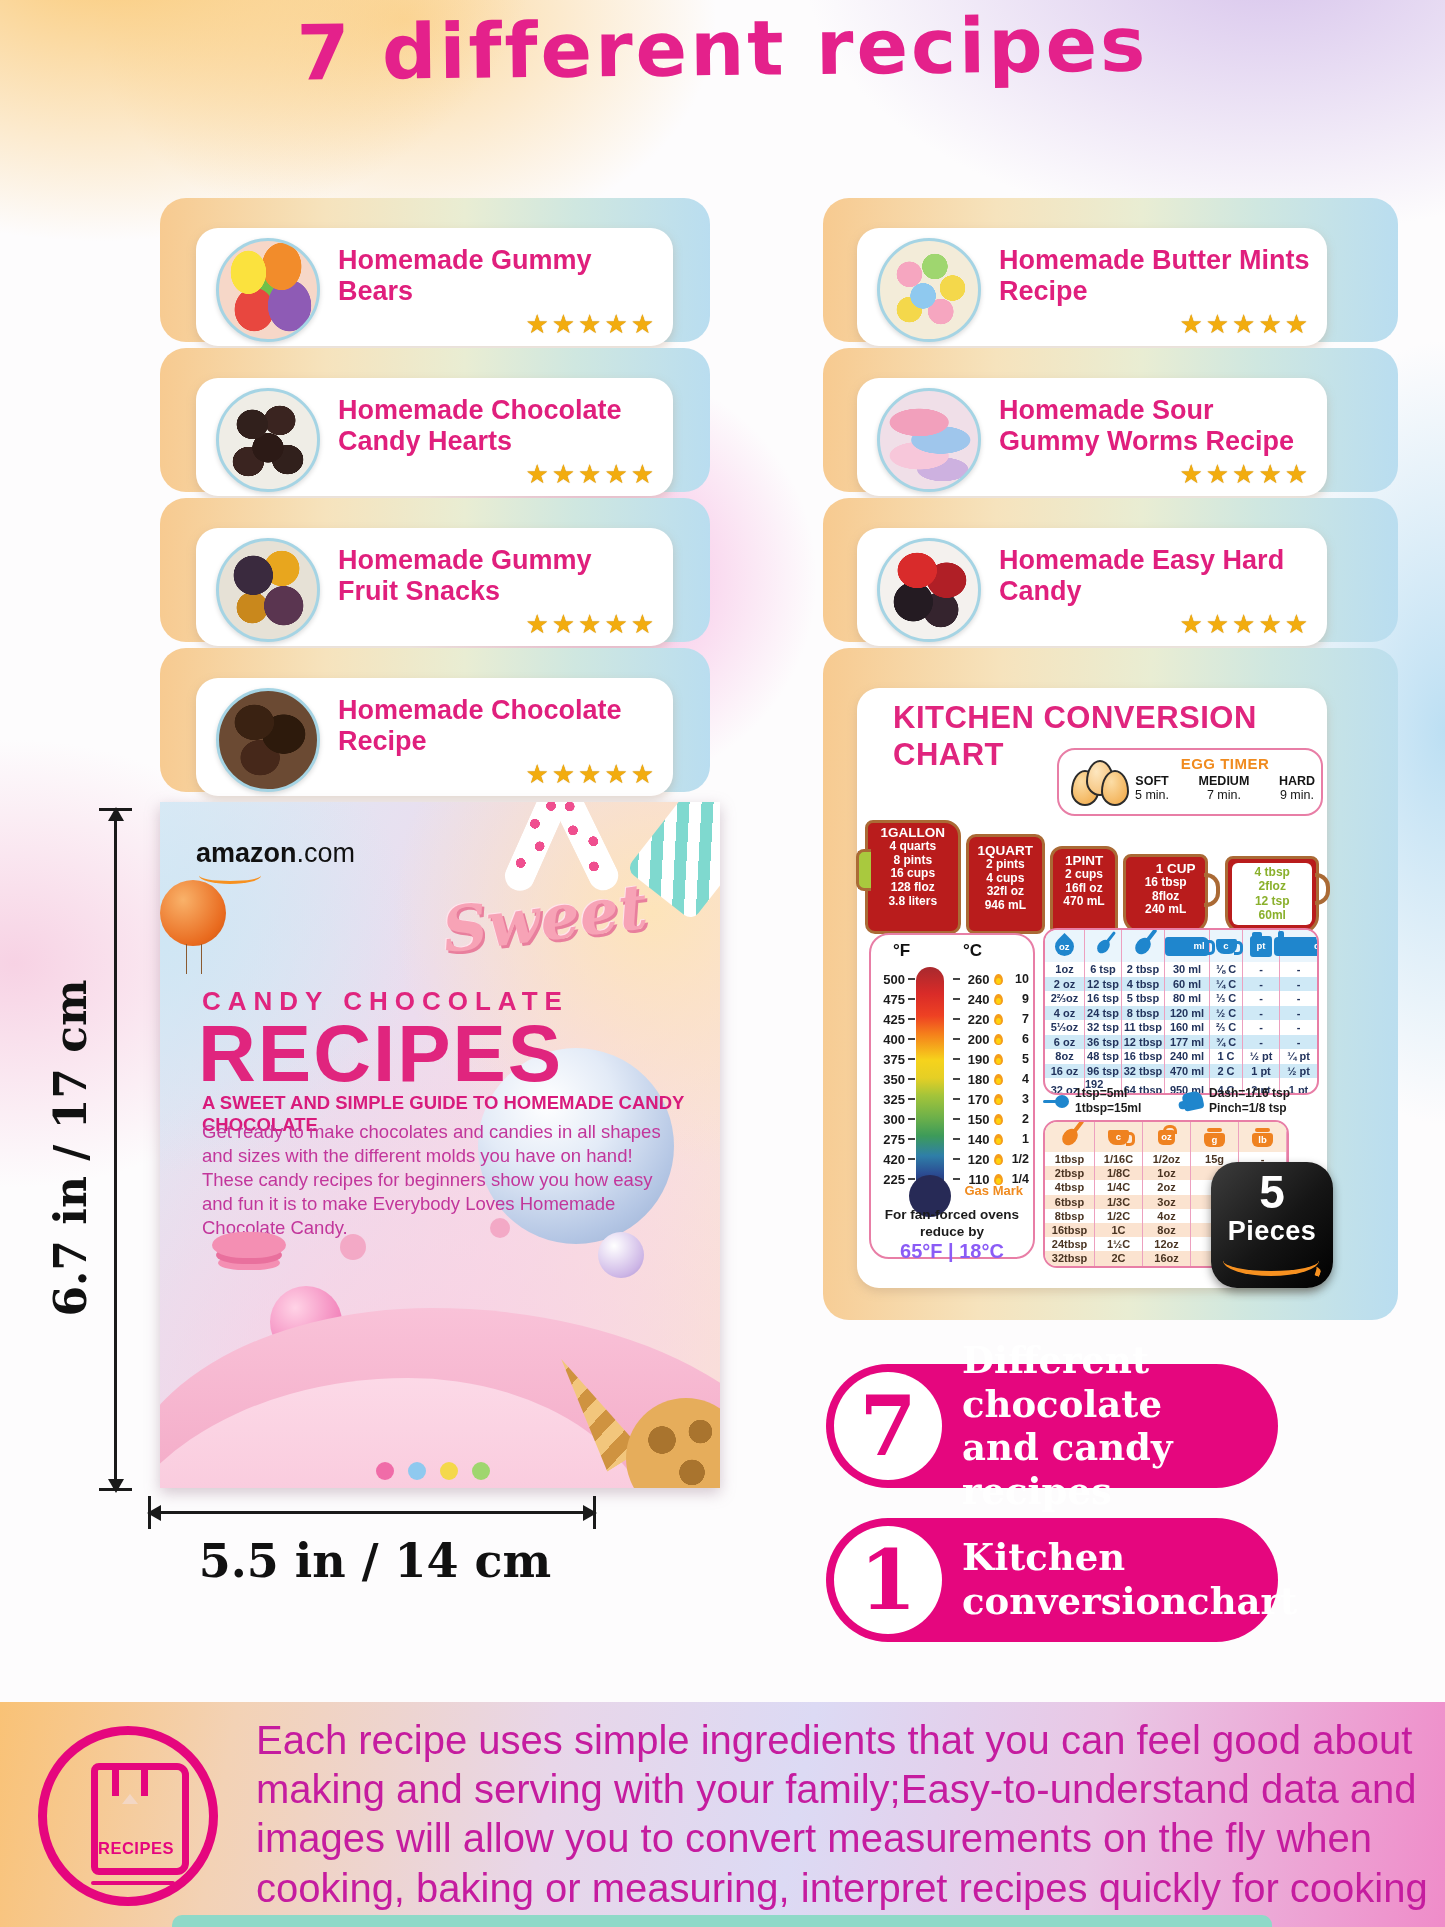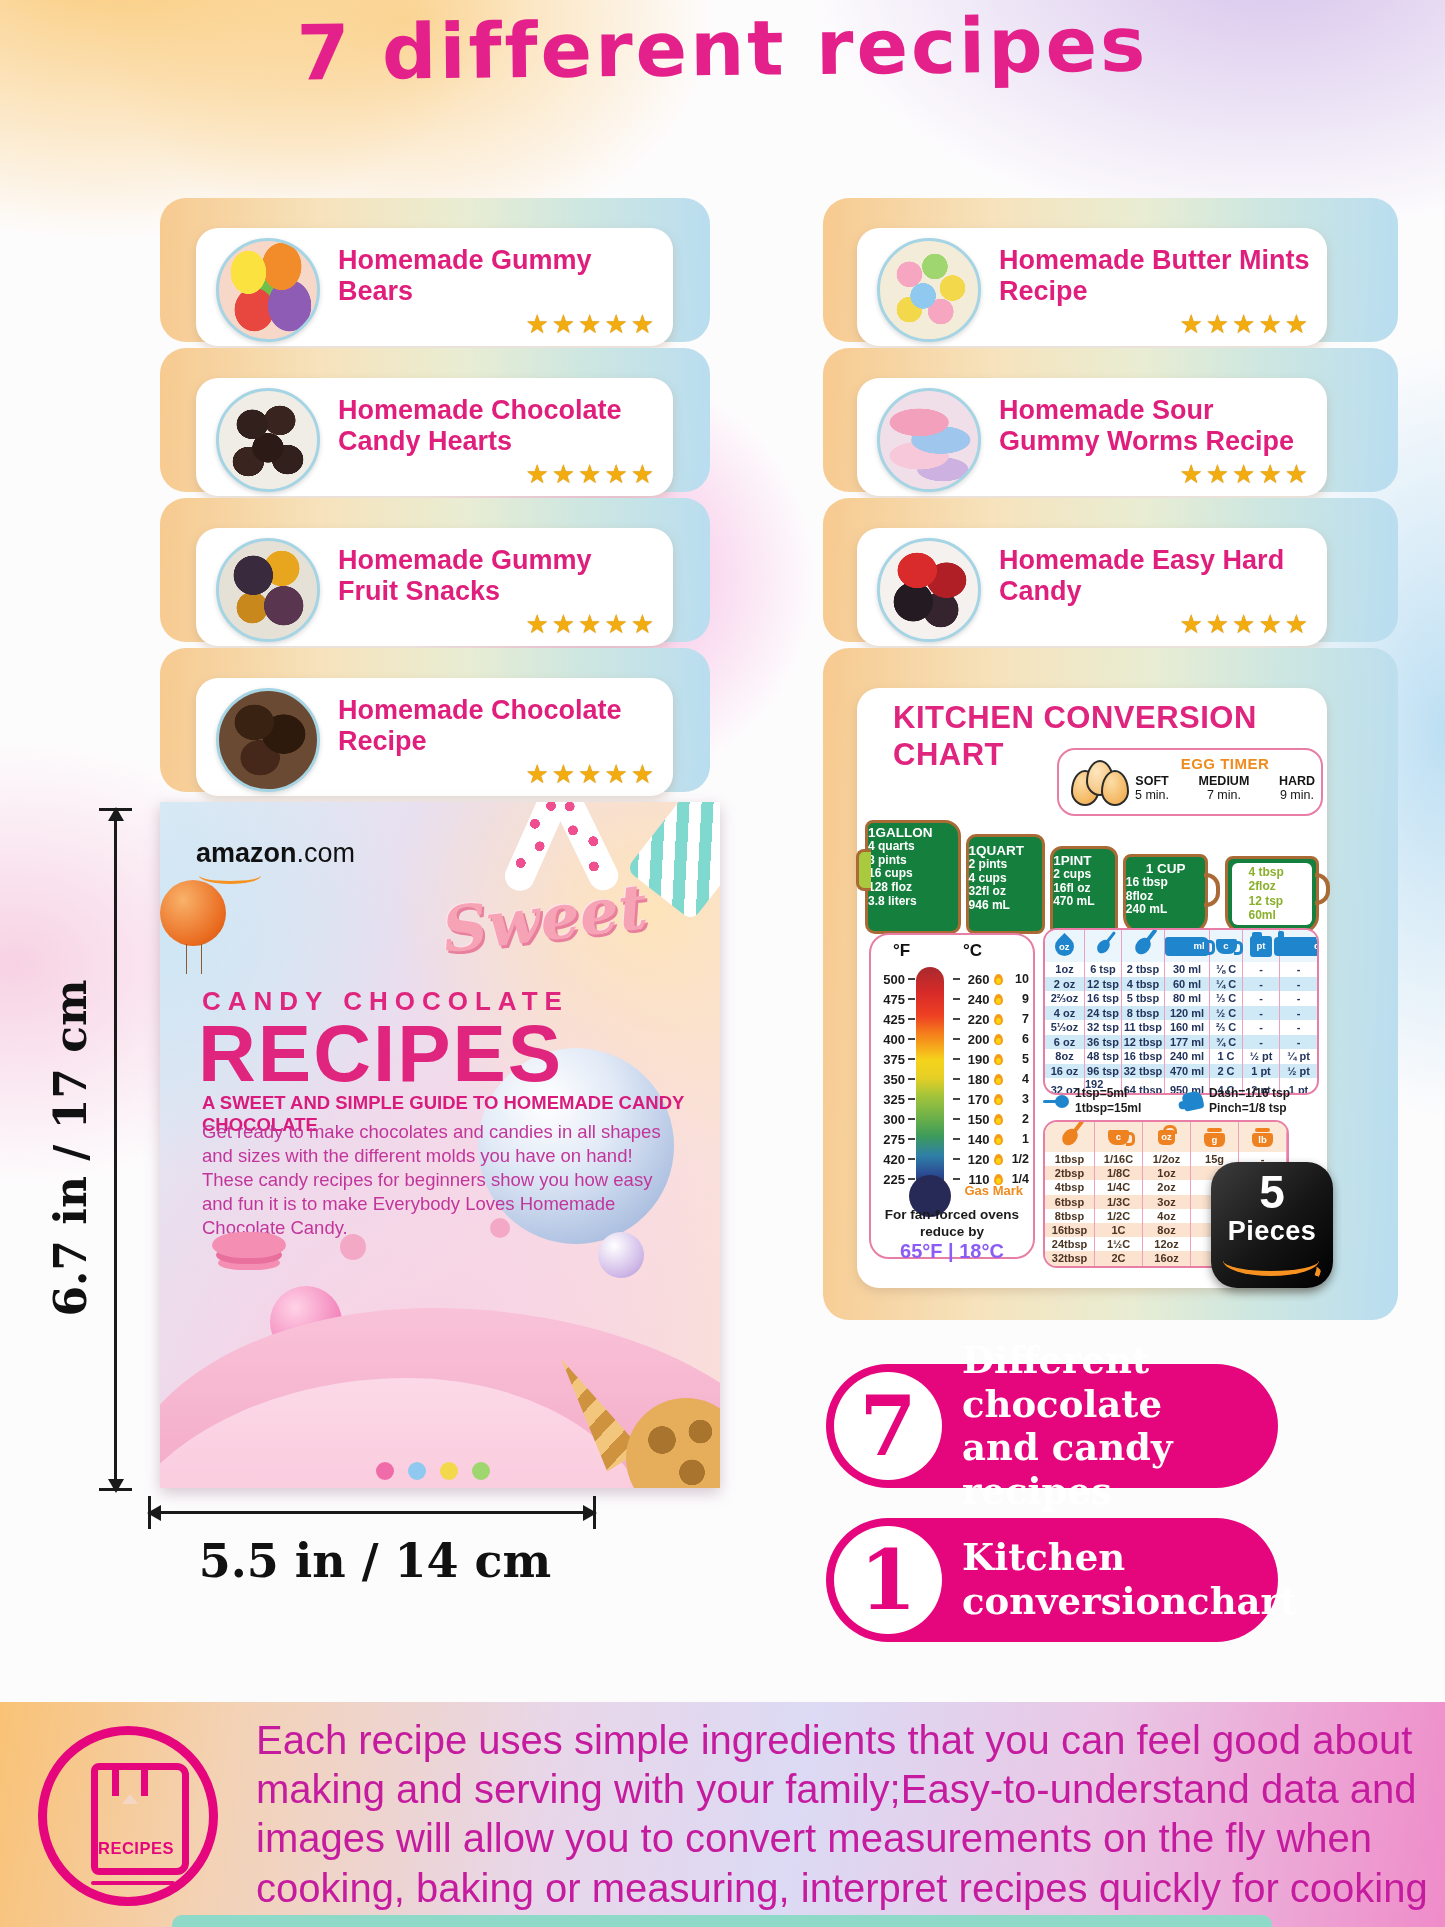--- a/index.html
+++ b/index.html
@@ -94,22 +94,22 @@
   .egg.e3{left:32px;top:10px;}
   .egg-right{position:absolute;left:76px;top:5px;right:6px;}
   .egg-title{text-align:center;font-size:15px;font-weight:bold;color:#f08b1f;letter-spacing:.5px;}
   .egg-cols{display:flex;justify-content:space-between;margin-top:2px;}
   .egg-col{text-align:center;}
   .egg-name{font-size:12.5px;font-weight:bold;color:#151515;}
   .egg-time{font-size:12.5px;color:#151515;}
   
   .vessels{position:absolute;left:8px;top:128px;width:454px;height:118px;display:flex;
     align-items:flex-end;justify-content:center;gap:5px;}
-  .vessel{position:relative;background:#15803d;border:3px solid #aa6a35;color:#fff;
-    text-align:left;box-sizing:border-box;}
+  .vessel{position:relative;background:#b91c1c;border:3px solid #aa6a35;color:#fff;
+    text-align:center;box-sizing:border-box;}
   .v-name{font-weight:bold;font-size:13.5px;margin-top:2px;}
   .v-lines{font-size:12px;line-height:1.14;font-weight:600;}
   .v-gallon{width:96px;height:114px;border-radius:8px 16px 10px 10px;}
   .v-gallon::before{content:'';position:absolute;left:-12px;top:26px;width:12px;height:36px;
     border:3px solid #aa6a35;border-right:none;border-radius:8px 0 0 8px;background:#a9c93e;}
   .v-quart{width:80px;height:100px;border-radius:10px 10px 8px 8px;}
   .v-quart .v-name{margin-top:6px;}
   .v-pint{width:68px;height:88px;border-radius:12px 12px 6px 6px;}
   .v-pint .v-name{margin-top:4px;}
   .v-cup{width:86px;height:80px;border-radius:8px 8px 18px 18px;margin-right:12px;}

